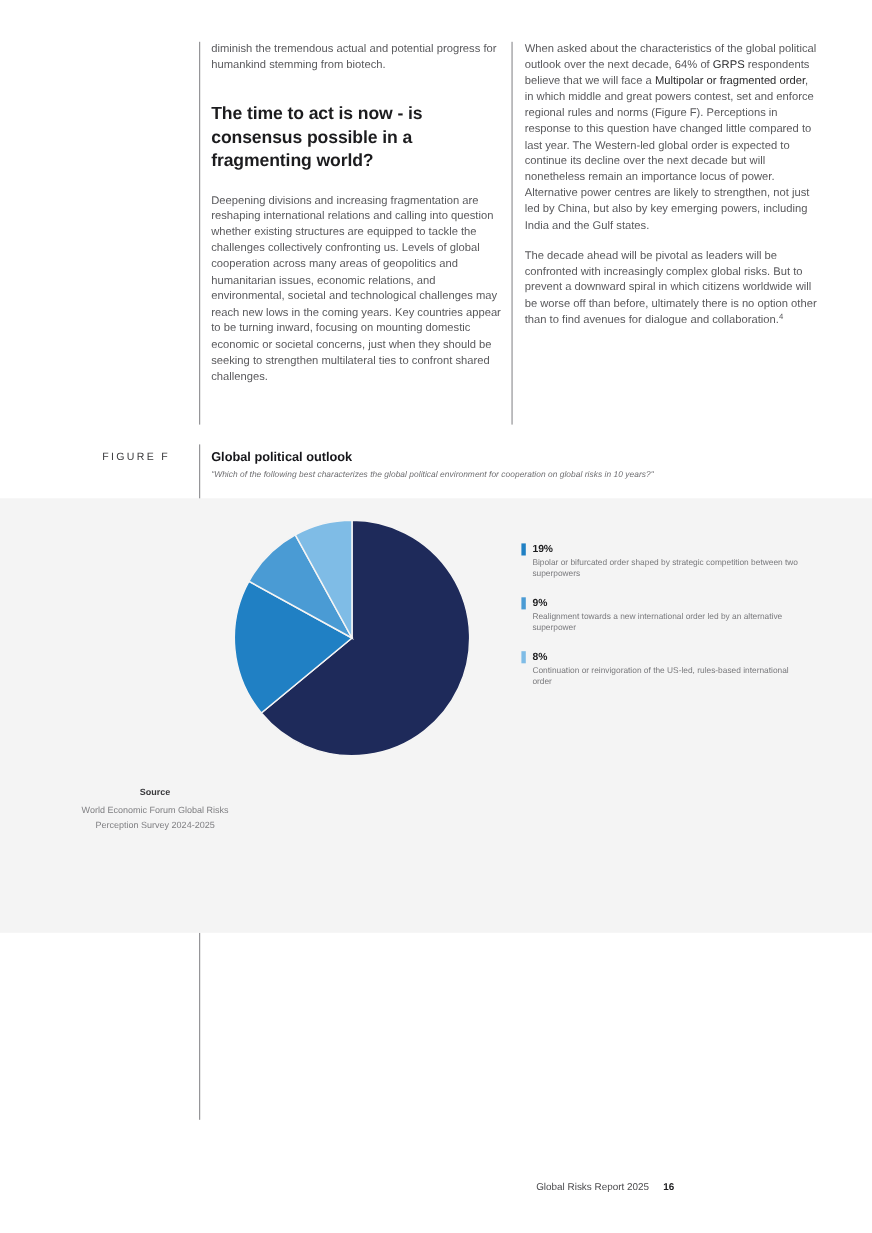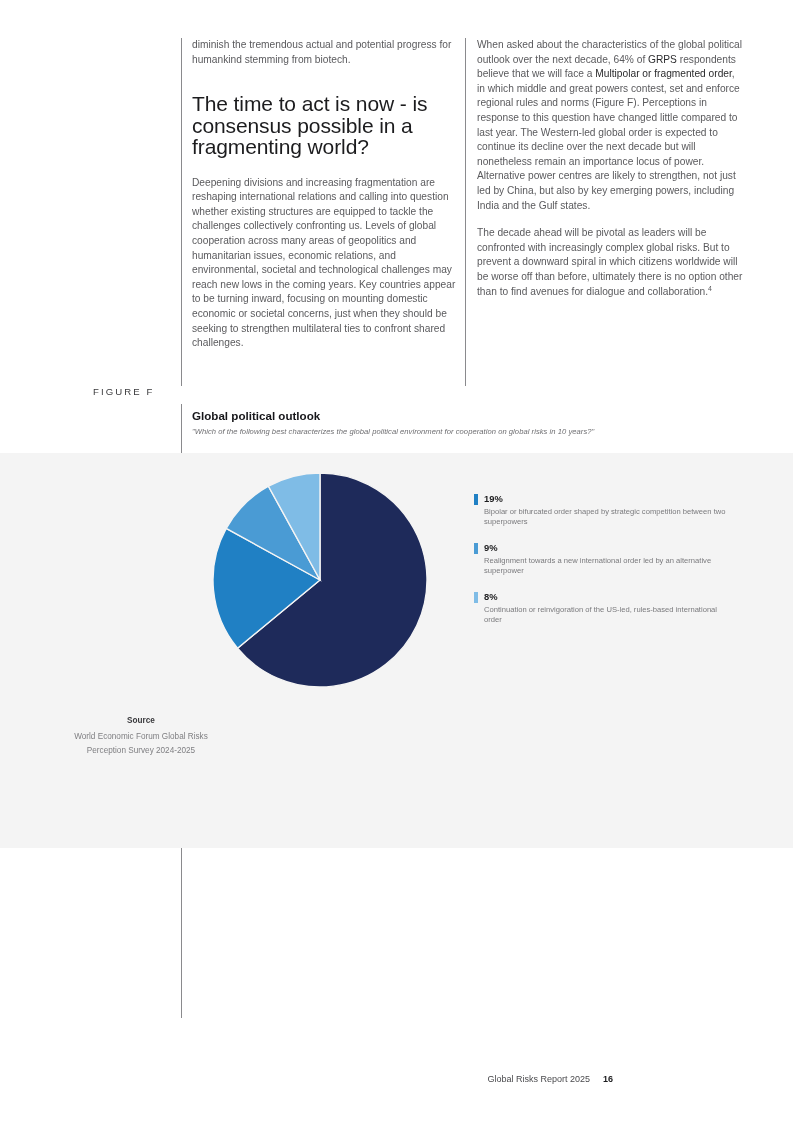--- a/index.html
+++ b/index.html
@@ -43,38 +43,38 @@
     color: #5a5a5d;
   }
   #col-left  { left: 192px; }
   #col-right { left: 477px; }
 
   .col p { margin: 0 0 13px 0; }
   .col p:last-child { margin-bottom: 0; }
   .col b, .col strong { color: #2b2b2d; font-weight: normal; }
 
   h2.section-heading {
-    font-size: 21px;
+    font-size: 16px;
     line-height: 21.5px;
-    font-weight: normal;
+    font-weight: bold;
     color: #1c1c1e;
     margin: 26px 0 18px 0;
     letter-spacing: -0.1px;
   }
   sup.fn {
     font-size: 7px;
     vertical-align: super;
     line-height: 0;
   }
 
   
   #figure-label {
     position: absolute;
     left: 93px;
-    top: 386px;
+    top: 410px;
     font-size: 9.6px;
     letter-spacing: 2.1px;
     color: #3a3a3c;
     font-weight: normal;
   }
   #figure-title {
     position: absolute;
     left: 192px;
     top: 409px;
     font-size: 11.6px;

